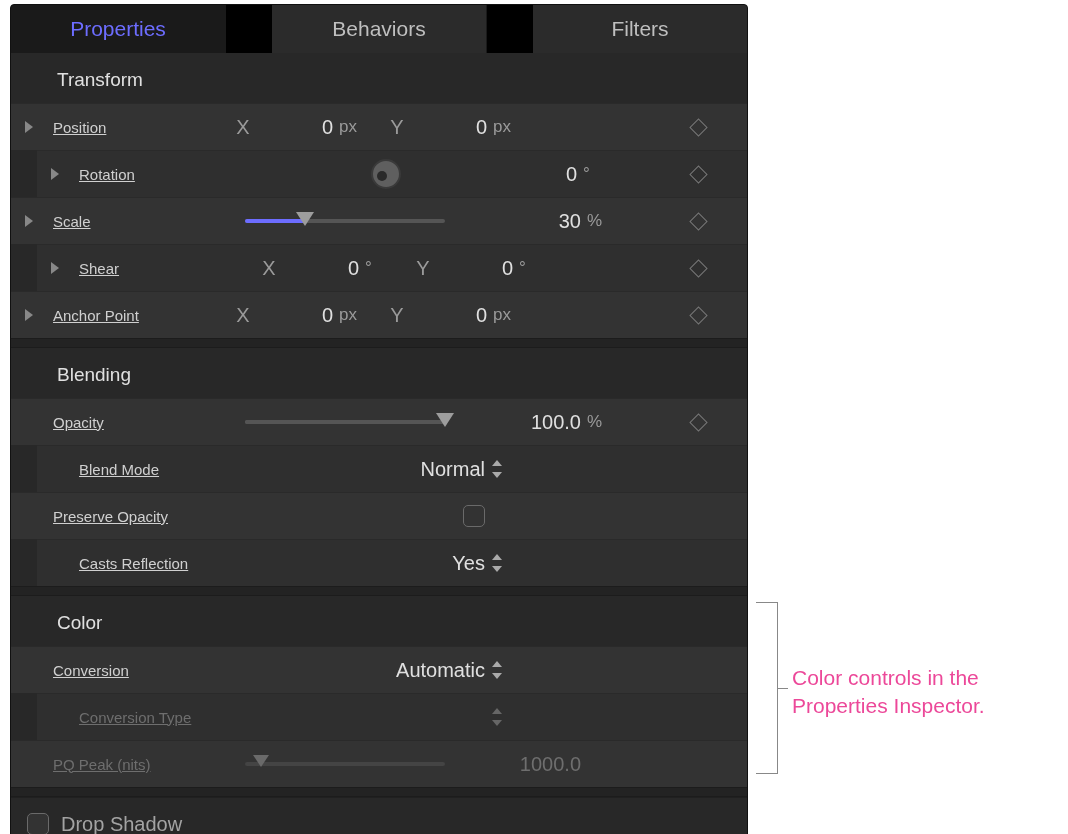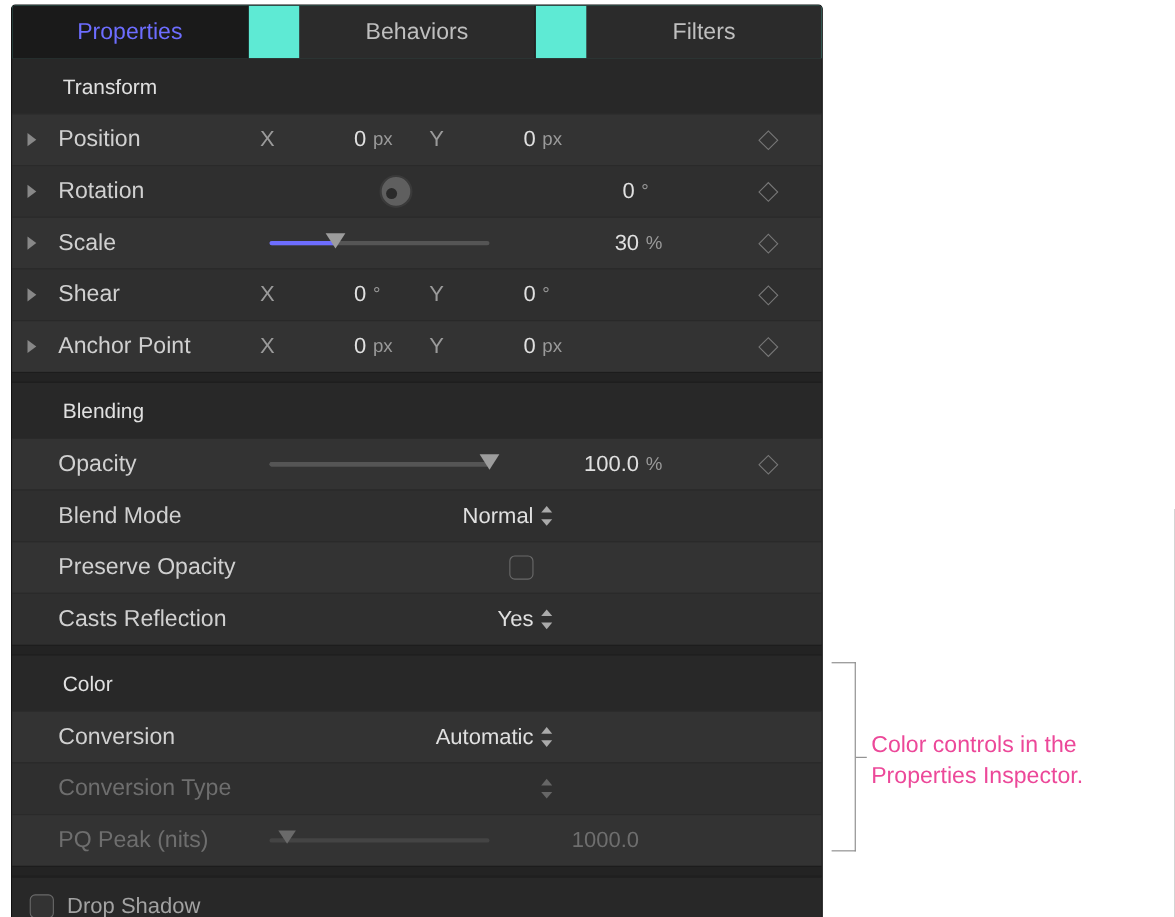--- a/index.html
+++ b/index.html
@@ -33,21 +33,21 @@
     width:738px;
     background:var(--bg);
     border:1px solid #111;
     border-radius:4px;
     overflow:hidden;
     color:var(--text);
   }
   
   .tabs{
     display:flex;
-    background:#5eead4;
+    background:#000000;
     gap:46px;
   }
   .tab{
     flex:1;
     text-align:center;
     padding:12px 0;
     background:var(--tab-bg);
     border-right:1px solid #1a1a1a;
     color:#bfbfbf;
     font-size:21px;
@@ -70,36 +70,37 @@
   }
   .row{
     display:flex;
     align-items:center;
     height:47px;
     padding:0 14px 0 14px;
     background:var(--bg-row);
     border-top:1px solid #2a2a2a;
     position:relative;
   }
-  .row.alt{background:var(--bg-row-alt);}
+  .row.alt{background:var(--bg-row-alt);margin-left:26px;}
   .row.dim{color:var(--text-dimmer);align-items:center;}
   .disclosure{
     width:0;height:0;
     border-top:6px solid transparent;
     border-bottom:6px solid transparent;
     border-left:8px solid #888;
     margin-right:12px;
     flex:0 0 auto;
   }
   .no-disclosure{width:20px;flex:0 0 auto;}
   .label{
     flex:0 0 180px;
-    font-size:21px;
+    font-size:15px;
     color:inherit;
     padding-left:8px;
+    text-decoration:underline;
   }
   .xy-group{
     flex:1;
     display:flex;
     align-items:center;
     gap:0;
   }
   .axis-label{
     width:36px;
     text-align:center;

